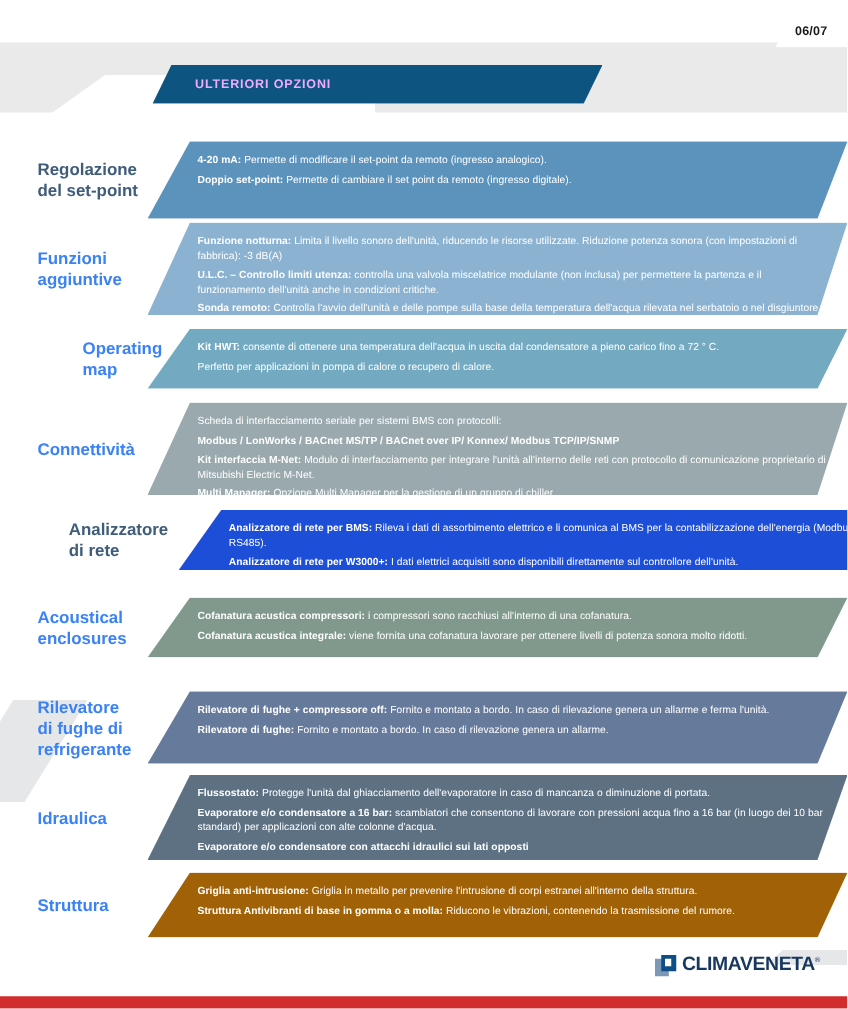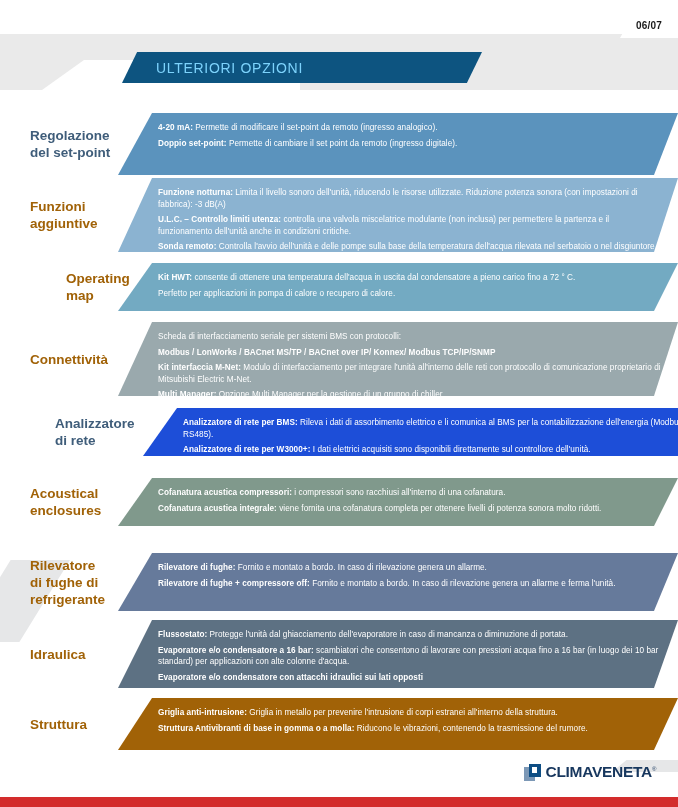--- a/index.html
+++ b/index.html
@@ -45,34 +45,34 @@
   }
 
   
   .title-banner{
     position:absolute;left:122px;top:52px;width:360px;height:31px;
     background:#0d5480;
     clip-path:polygon(4.2% 0, 100% 0, 95.8% 100%, 0 100%);
     display:flex;align-items:center;
   }
   .title-banner span{
-    color:#7dd3fc;font-size:14px;font-weight:normal;letter-spacing:.7px;
+    color:#f0abfc;font-size:10px;font-weight:bold;letter-spacing:.7px;
     margin-left:34px;
   }
 
   
   .rows{position:absolute;left:0;top:0;width:678px;height:807px;}
   .row{position:absolute;left:0;width:678px;}
   .row-label{
     position:absolute;left:30px;top:0;width:108px;
     font-size:13.5px;line-height:17px;color:#8e99a4;
     font-weight:bold;
   }
   .row-label.dark{color:#3f5d7a;}
-  .row-label.mid{color:#a16207;}
+  .row-label.mid{color:#3b82f6;}
   .band{
     position:absolute;left:118px;width:560px;
     color:#ffffff;
     box-sizing:border-box;
     padding:9px 16px 9px 40px;
   }
   .band p{
     margin:0 0 4px 0;
     font-size:8.2px;line-height:11.6px;
     letter-spacing:.05px;
@@ -164,28 +164,28 @@
         <div class="row-label dark" style="top: 7px;">Analizzatore<br>di rete</div>
         <div class="band" style="background: #1d4ed8; height: 48px; clip-path: polygon(6.071% 0px, 100% 0px, 95.71% 100%, 0px 100%);">
           <p><b>Analizzatore di rete per BMS:</b><span> Rileva i dati di assorbimento elettrico e li comunica al BMS per la contabilizzazione dell'energia (Modbus RS485).</span></p>
           <p><b>Analizzatore di rete per W3000+:</b><span> I dati elettrici acquisiti sono disponibili direttamente sul controllore dell'unità.</span></p>
         </div>
       </div>
       <div class="row" style="top: 478px; height: 48px;">
         <div class="row-label mid" style="top: 7px;">Acoustical<br>enclosures</div>
         <div class="band" style="background: rgb(128, 153, 140); height: 48px; clip-path: polygon(6.071% 0px, 100% 0px, 95.71% 100%, 0px 100%);">
           <p><b>Cofanatura acustica compressori:</b><span> i compressori sono racchiusi all'interno di una cofanatura.</span></p>
-          <p><b>Cofanatura acustica integrale:</b><span> viene fornita una cofanatura completa per ottenere livelli di potenza sonora molto ridotti.</span></p>
+          <p><b>Cofanatura acustica integrale:</b><span> viene fornita una cofanatura lavorare per ottenere livelli di potenza sonora molto ridotti.</span></p>
         </div>
       </div>
       <div class="row" style="top: 553px; height: 58px;">
         <div class="row-label mid" style="top: 3.5px;">Rilevatore<br>di fughe di<br>refrigerante</div>
         <div class="band" style="background: rgb(102, 122, 155); height: 58px; clip-path: polygon(6.071% 0px, 100% 0px, 95.71% 100%, 0px 100%);">
+          <p><b>Rilevatore di fughe + compressore off:</b><span> Fornito e montato a bordo. In caso di rilevazione genera un allarme e ferma l'unità.</span></p>
           <p><b>Rilevatore di fughe:</b><span> Fornito e montato a bordo. In caso di rilevazione genera un allarme.</span></p>
-          <p><b>Rilevatore di fughe + compressore off:</b><span> Fornito e montato a bordo. In caso di rilevazione genera un allarme e ferma l'unità.</span></p>
         </div>
       </div>
       <div class="row" style="top: 620px; height: 68px;">
         <div class="row-label mid" style="top: 25.5px;">Idraulica</div>
         <div class="band" style="background: rgb(93, 113, 131); height: 68px; clip-path: polygon(6.071% 0px, 100% 0px, 95.71% 100%, 0px 100%);">
           <p><b>Flussostato:</b><span> Protegge l'unità dal ghiacciamento dell'evaporatore in caso di mancanza o diminuzione di portata.</span></p>
           <p><b>Evaporatore e/o condensatore a 16 bar:</b><span> scambiatori che consentono di lavorare con pressioni acqua fino a 16 bar (in luogo dei 10 bar standard) per applicazioni con alte colonne d'acqua.</span></p>
           <p><b>Evaporatore e/o condensatore con attacchi idraulici sui lati opposti</b></p>
         </div>
       </div>

